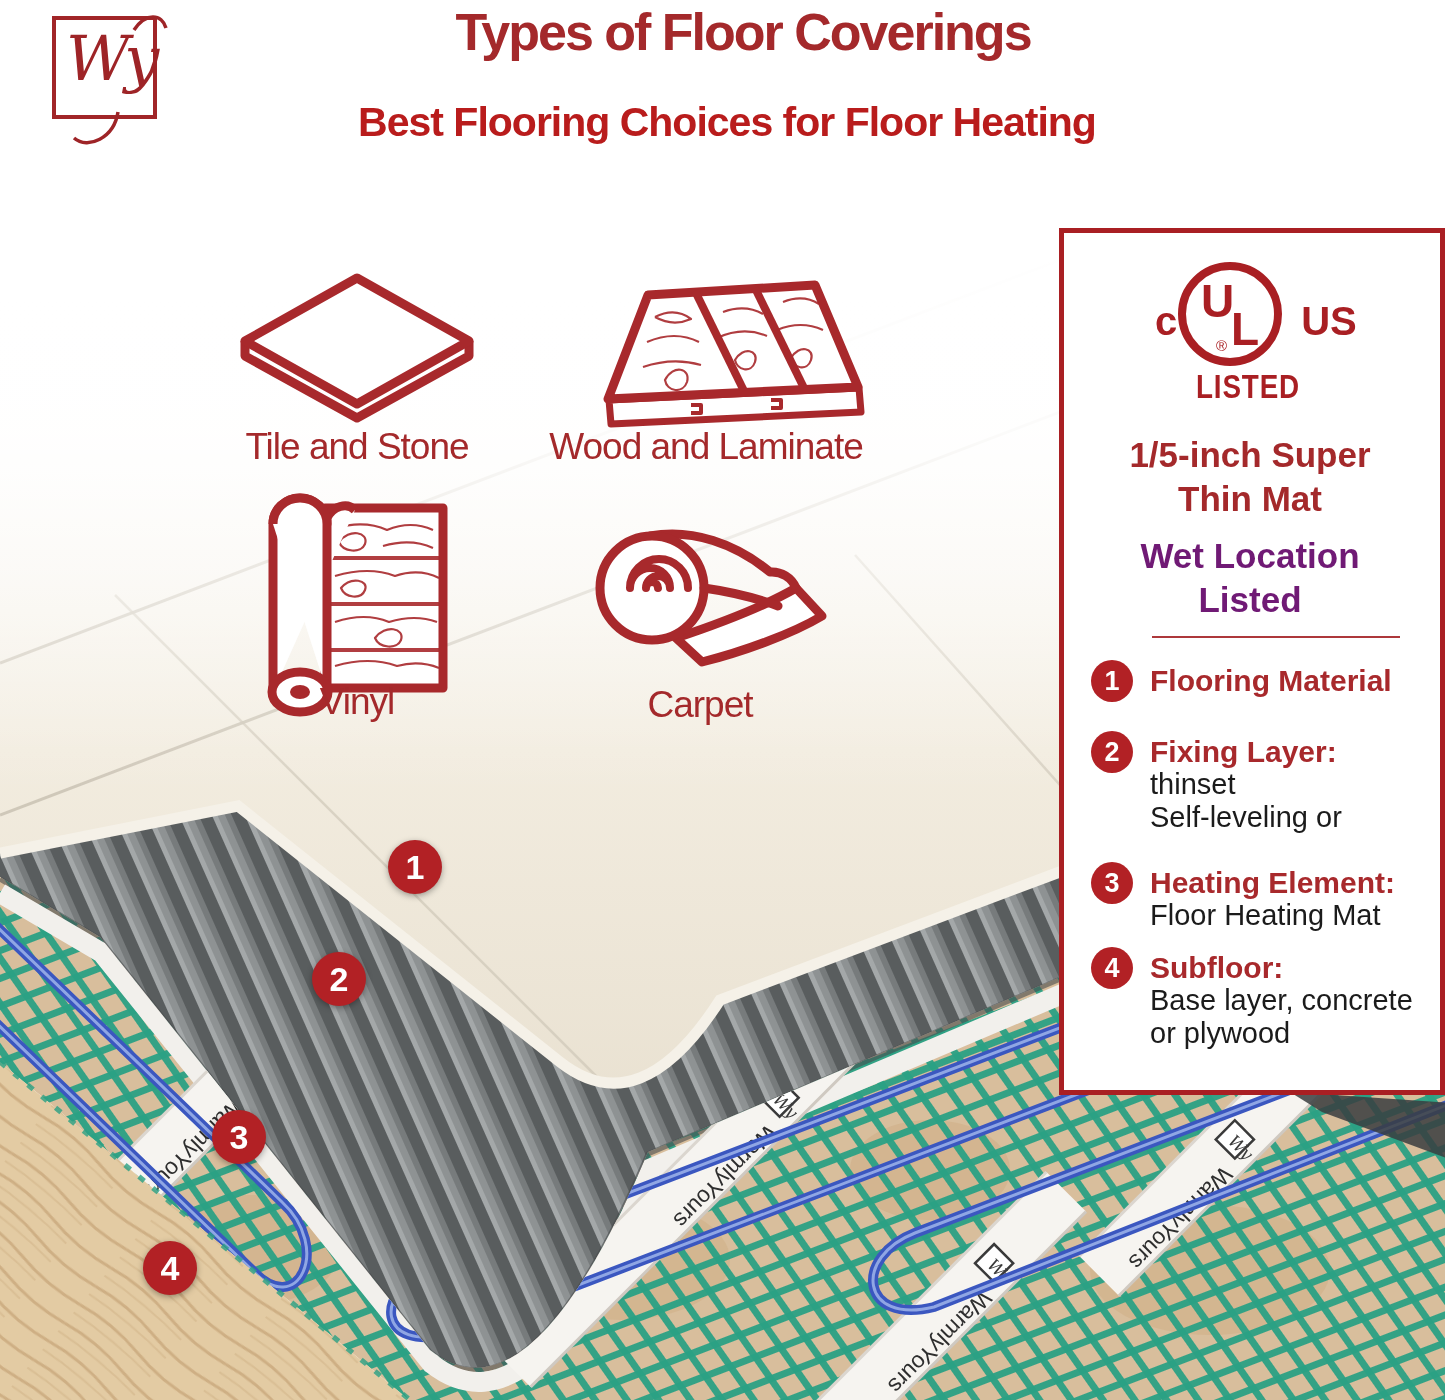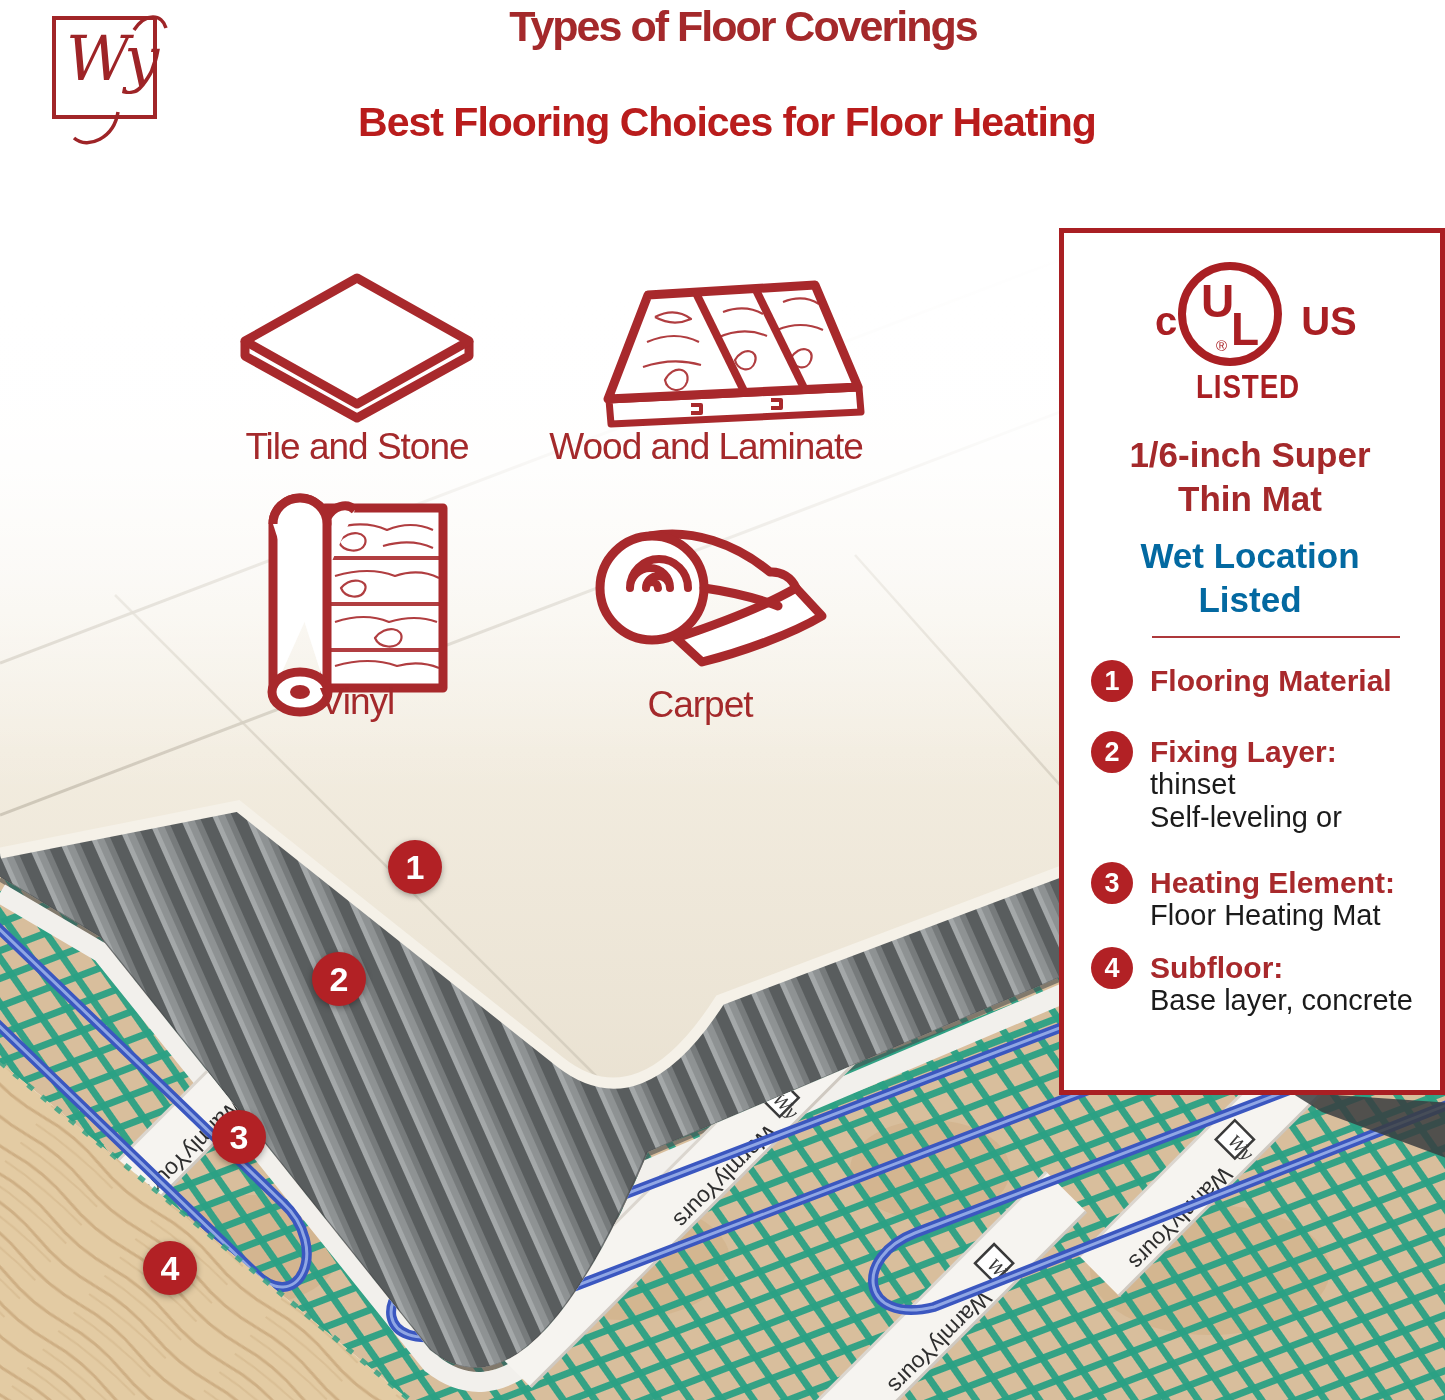--- a/index.html
+++ b/index.html
@@ -6,35 +6,35 @@
   #stage{position:relative;width:1445px;height:1400px;overflow:hidden;
          font-family:"Liberation Sans",sans-serif;background:#fff;}
   #scene-svg{position:absolute;left:0;top:0;z-index:0;}
   
   .logo-box{position:absolute;left:52px;top:16px;width:97px;height:95px;
             border:4px solid #A12528;z-index:3;}
   .logo-mono{position:absolute;left:10px;top:2px;font-family:"DejaVu Serif",serif;
              font-style:italic;font-size:62px;color:#9E2427;letter-spacing:-4px;}
   .logo-swash{position:absolute;left:30px;top:0;z-index:3;pointer-events:none;}
   .title{position:absolute;left:300px;top:2px;width:886px;text-align:center;z-index:3;
-         font-size:43px;font-weight:bold;color:#A4292B;letter-spacing:-2px;}
+         font-size:52px;font-weight:bold;color:#A4292B;letter-spacing:-2px;}
   .subtitle{position:absolute;left:307px;top:99px;width:840px;text-align:center;z-index:3;
             font-size:41px;font-weight:bold;color:#b91c1c;letter-spacing:-1px;}
   
   .flr-label{position:absolute;z-index:3;font-size:37px;font-weight:normal;
              color:#A4292B;text-align:center;letter-spacing:-1px;}
   .icon-svg{position:absolute;z-index:3;}
   
   .panel{position:absolute;left:1059px;top:228px;width:386px;height:867px;z-index:4;
          background:#fff;border:5px solid #A91F23;box-sizing:border-box;}
   .ul-svg{position:absolute;left:40px;top:12px;}
   .pan-headline{position:absolute;top:200px;left:0;right:4px;text-align:center;
                 font-size:35px;font-weight:bold;color:#A4292B;line-height:44px;}
   .pan-subheadline{position:absolute;top:301px;left:0;right:4px;text-align:center;
-                   font-size:35px;font-weight:bold;color:#0369a1;line-height:44px;}
+                   font-size:35px;font-weight:bold;color:#701a75;line-height:44px;}
   .pan-divider{position:absolute;top:403px;left:88px;width:248px;height:2px;background:#AD383B;}
   .legend-badge{position:absolute;left:27px;width:42px;height:42px;border-radius:50%;
                 background:#B22125;color:#fff;font-size:27px;font-weight:bold;
                 display:flex;align-items:center;justify-content:center;}
   .legend-item{position:absolute;left:86px;width:292px;}
   .legend-title{font-size:30px;font-weight:bold;color:#A8292C;line-height:33px;}
   .legend-desc{font-size:29px;color:#1b1b1b;line-height:33px;}
   
   .marker{position:absolute;width:54px;height:54px;margin-left:-27px;margin-top:-27px;
           border-radius:50%;background:#B22125;color:#fff;z-index:2;
@@ -270,21 +270,21 @@
       <circle cx="126" cy="69" r="48" fill="none" stroke="#A91F23" stroke-width="8"></circle>
       <text x="62" y="90" text-anchor="middle" font-size="40" font-weight="bold" fill="#A91F23">c</text>
       <text x="97" y="72" font-size="46" font-weight="bold" fill="#A91F23">U</text>
       <text x="127" y="100" font-size="46" font-weight="bold" fill="#A91F23">L</text>
       <text x="112" y="106" font-size="15" fill="#A91F23">®</text>
       <text x="225" y="90" text-anchor="middle" font-size="40" font-weight="bold" fill="#A91F23">US</text>
       <text x="144" y="153" text-anchor="middle" font-size="33" font-weight="bold" fill="#A91F23" letter-spacing="1" textLength="104" lengthAdjust="spacingAndGlyphs">LISTED</text>
     </svg>
 
     <div class="pan-headline">
-      <div>1/6-inch Super</div>
+      <div>1/5-inch Super</div>
       <div>Thin Mat</div>
     </div>
     <div class="pan-subheadline">
       <div>Wet Location</div>
       <div>Listed</div>
     </div>
     <div class="pan-divider"></div>
 
     <div class="legend-badge" style="top:427px;">
         <span>1</span>
@@ -309,16 +309,17 @@
       <div class="legend-title">Heating Element:</div>
       <div class="legend-desc">Floor Heating Mat</div>
     </div>
 
     <div class="legend-badge" style="top:714px;">
         <span>4</span>
       </div>
     <div class="legend-item" style="top:718px;">
       <div class="legend-title">Subfloor:</div>
       <div class="legend-desc">Base layer, concrete</div>
+      <div class="legend-desc">or plywood</div>
     </div>
   </div>
 
 </div>
 
 </body></html>

